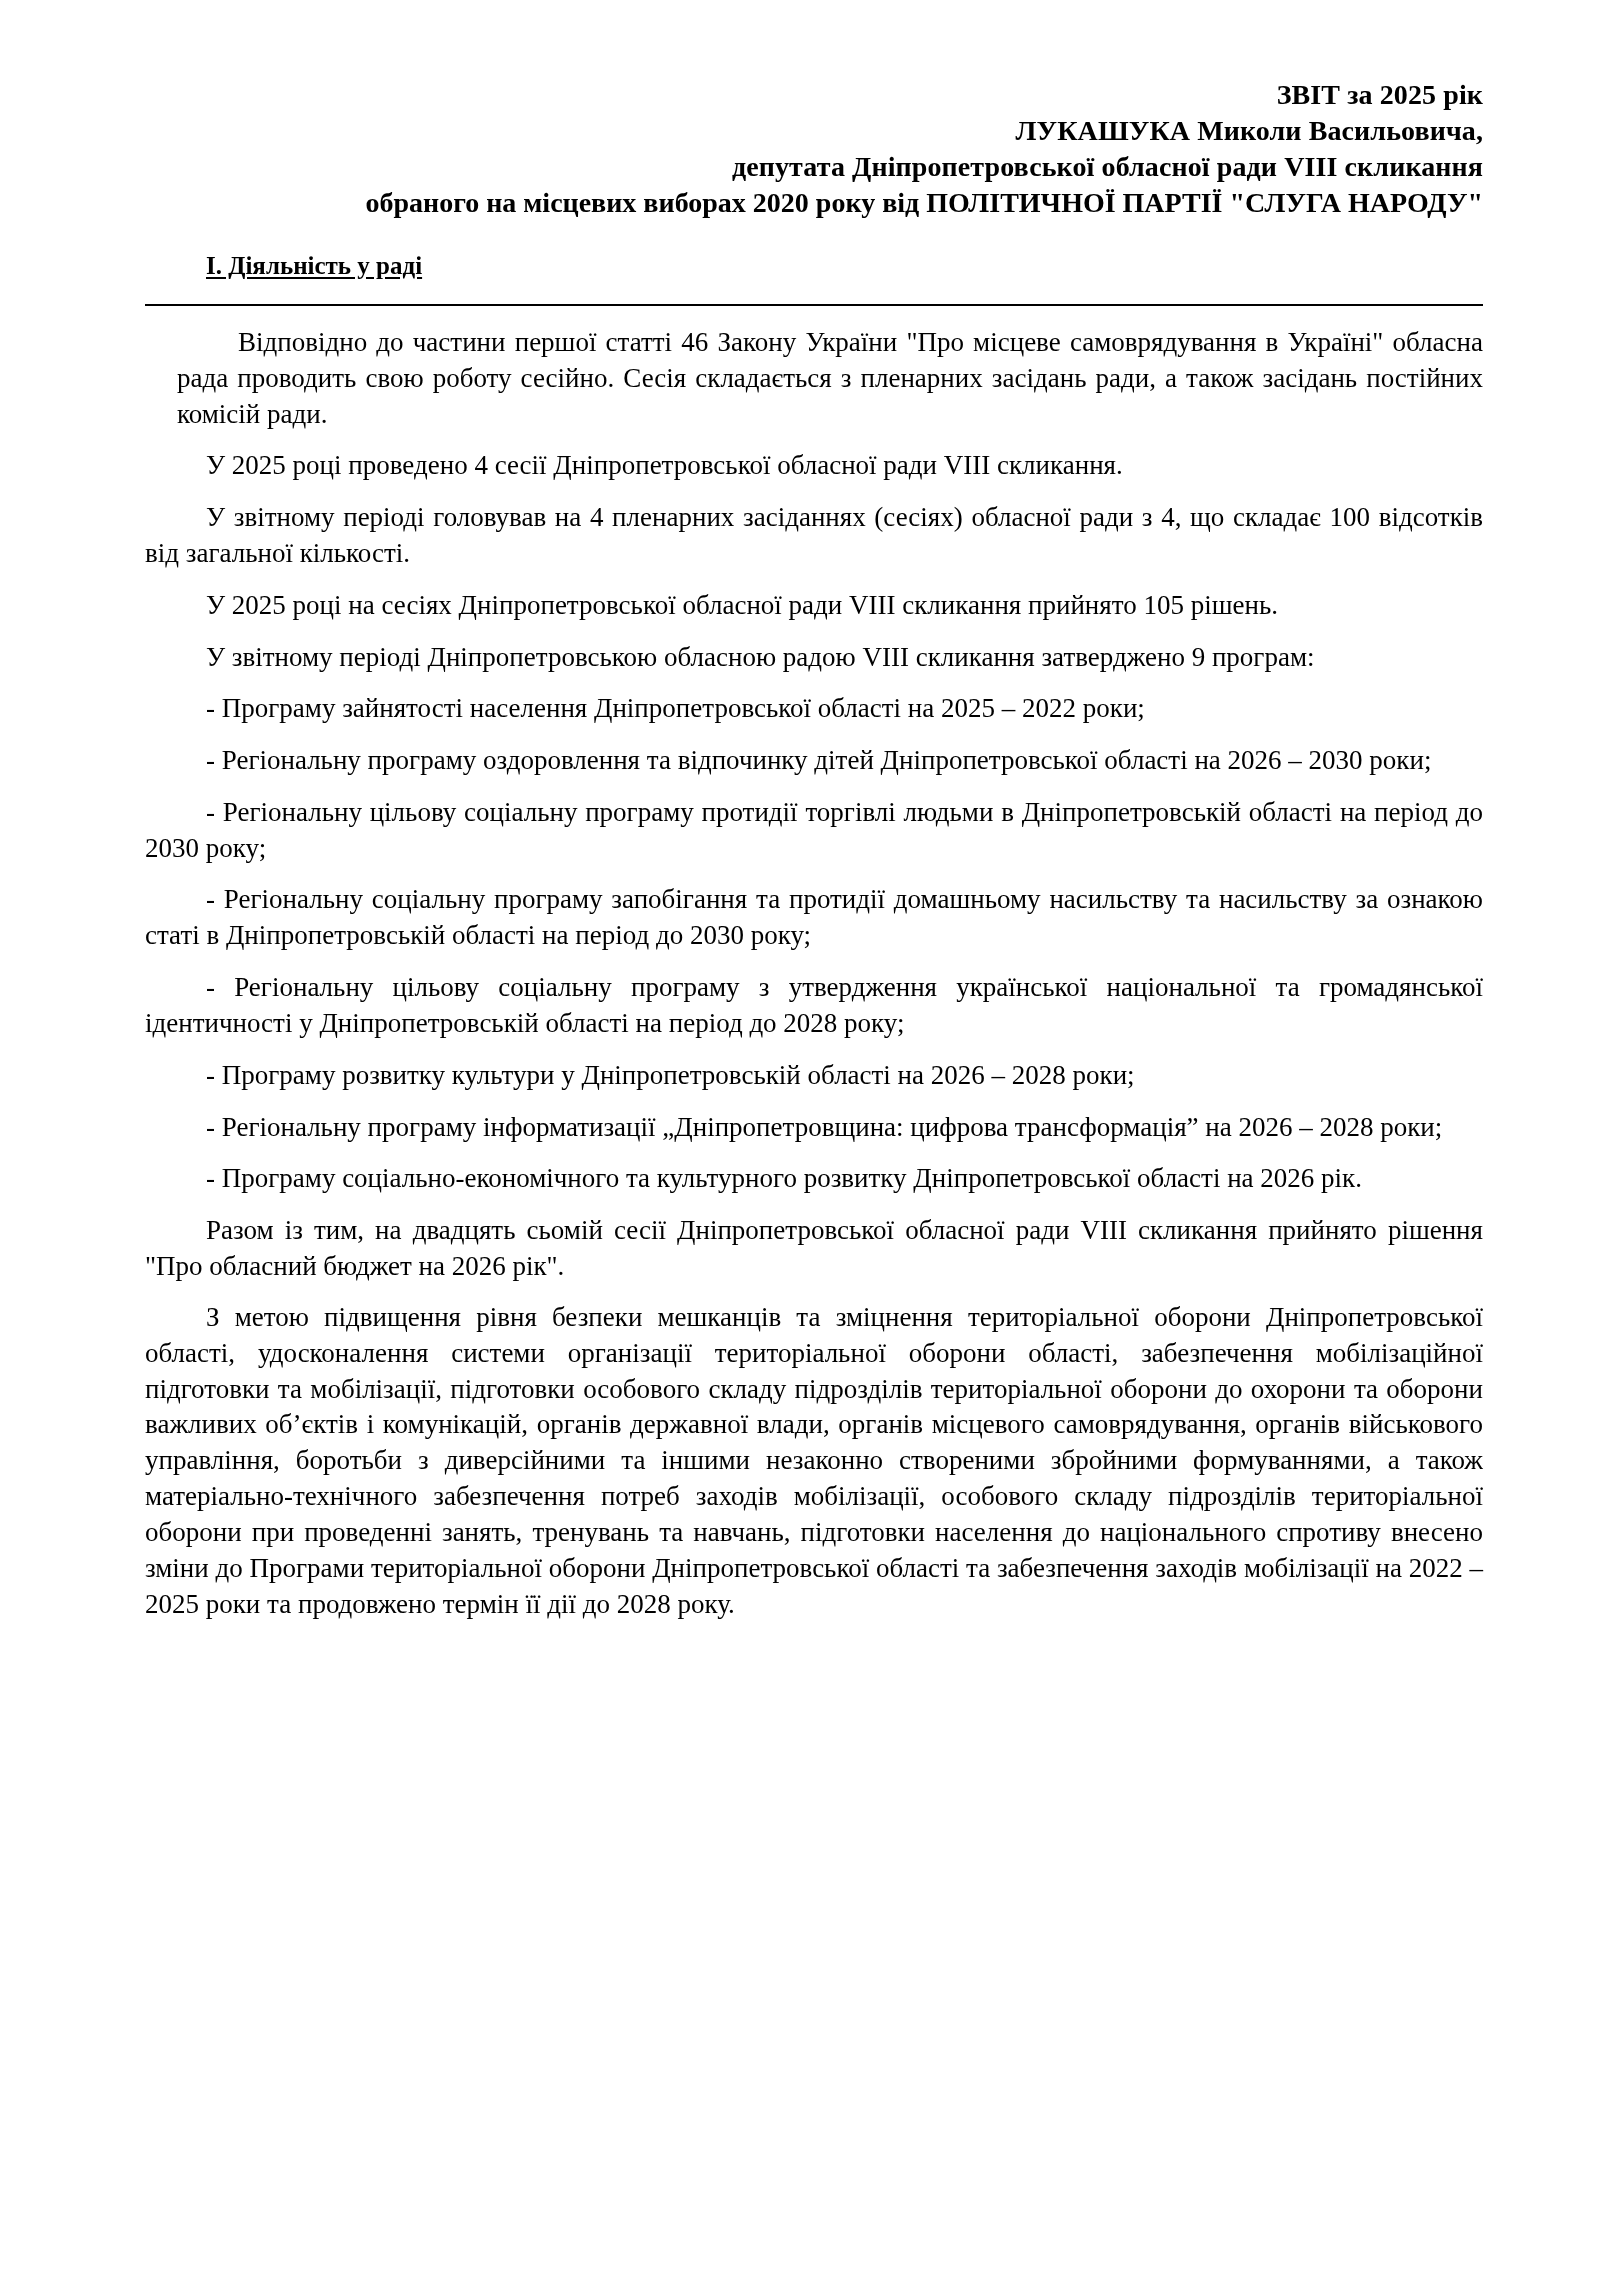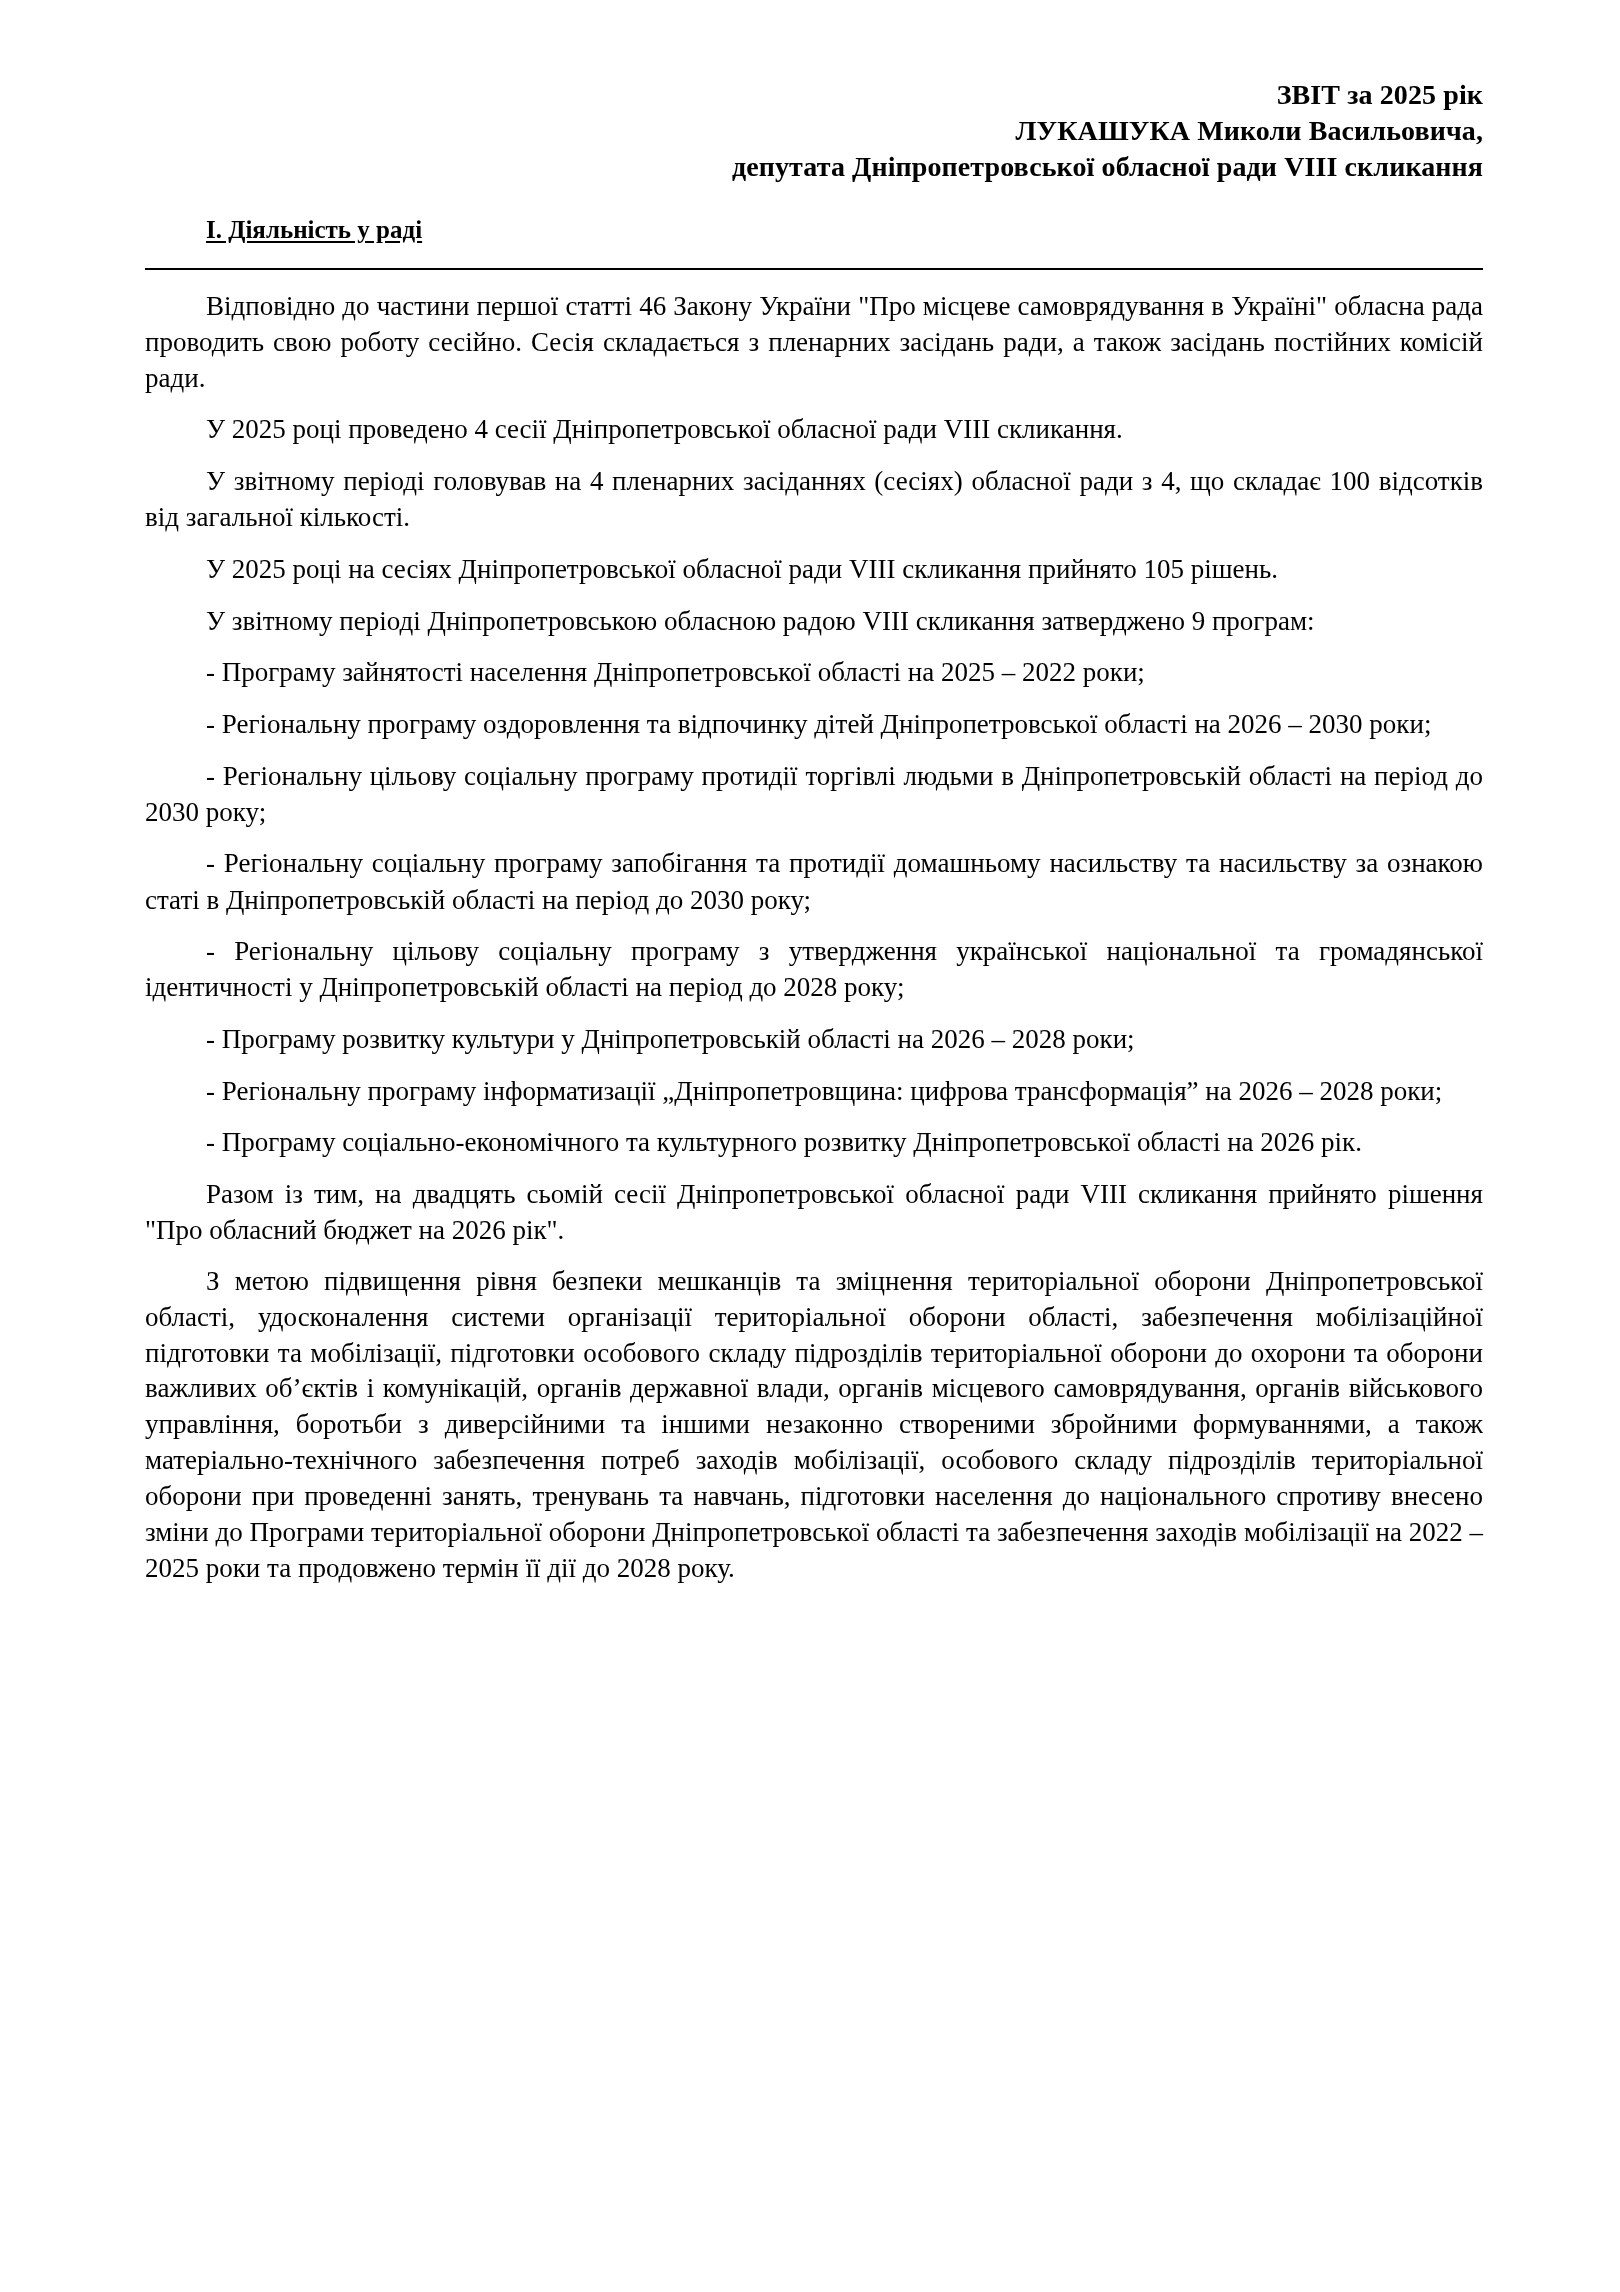--- a/index.html
+++ b/index.html
@@ -68,40 +68,42 @@
   hr.rule {
     border: none;
     border-top: 2.2px solid #000000;
     margin: 21.6px 0 17.6px 0;
     height: 0;
     width: 100%;
   }
 
   .body-block p.para:first-child {
     margin-top: 0;
+    margin-left: 32px;
   }
 
   .list-item {
     text-indent: 61px;
   }
 
   
   p.para.dense {
     line-height: 1.328;
   }
 </style>
 </head>
 <body>
 
 <div class="page">
 
   <div class="doc-header">
     <span class="hline">ЗВІТ за 2025 рік</span>
     <span class="hline">ЛУКАШУКА Миколи Васильовича,</span>
     <span class="hline">депутата Дніпропетровської обласної ради VIII скликання</span>
+    <span class="hline wide">обраного на місцевих виборах 2020 року від ПОЛІТИЧНОЇ ПАРТІЇ "СЛУГА НАРОДУ"</span>
   </div>
 
 
   <div class="section-head">
     <span class="u">I. Діяльність у раді</span>
   </div>
 
   <hr class="rule">
 
   <div class="body-block">

